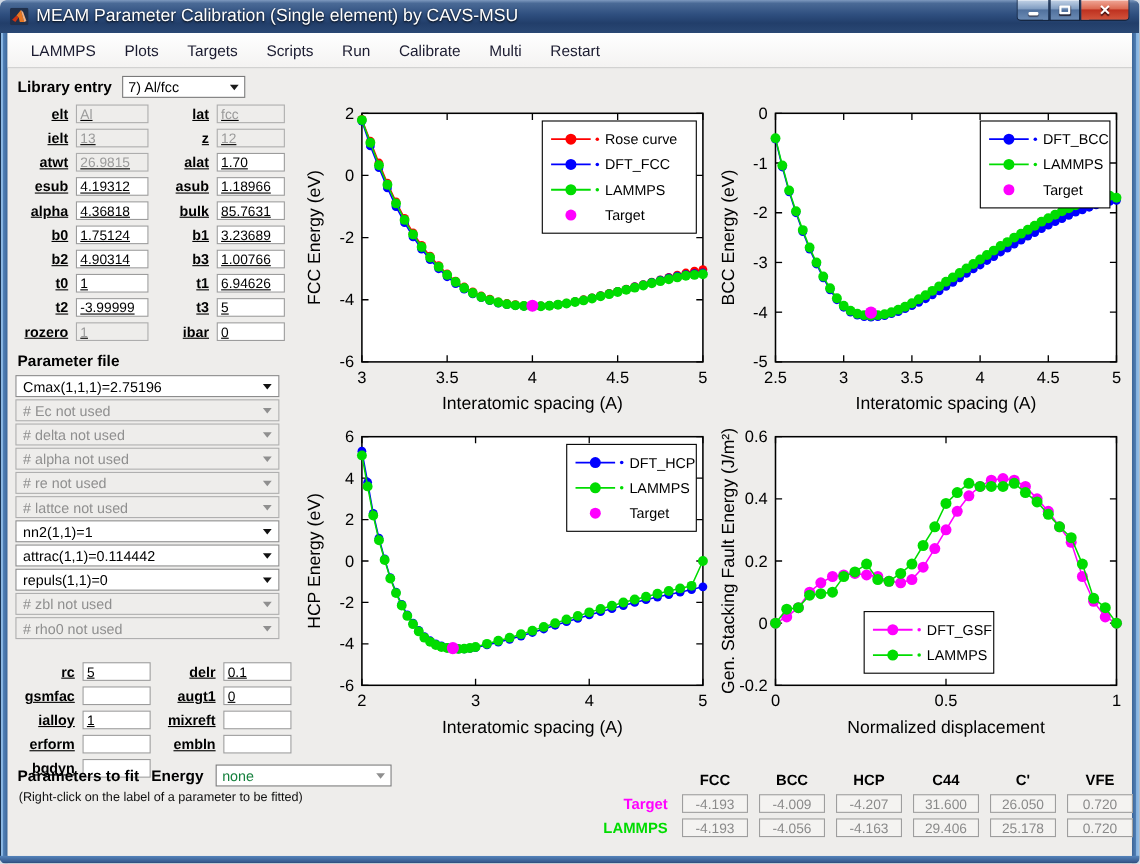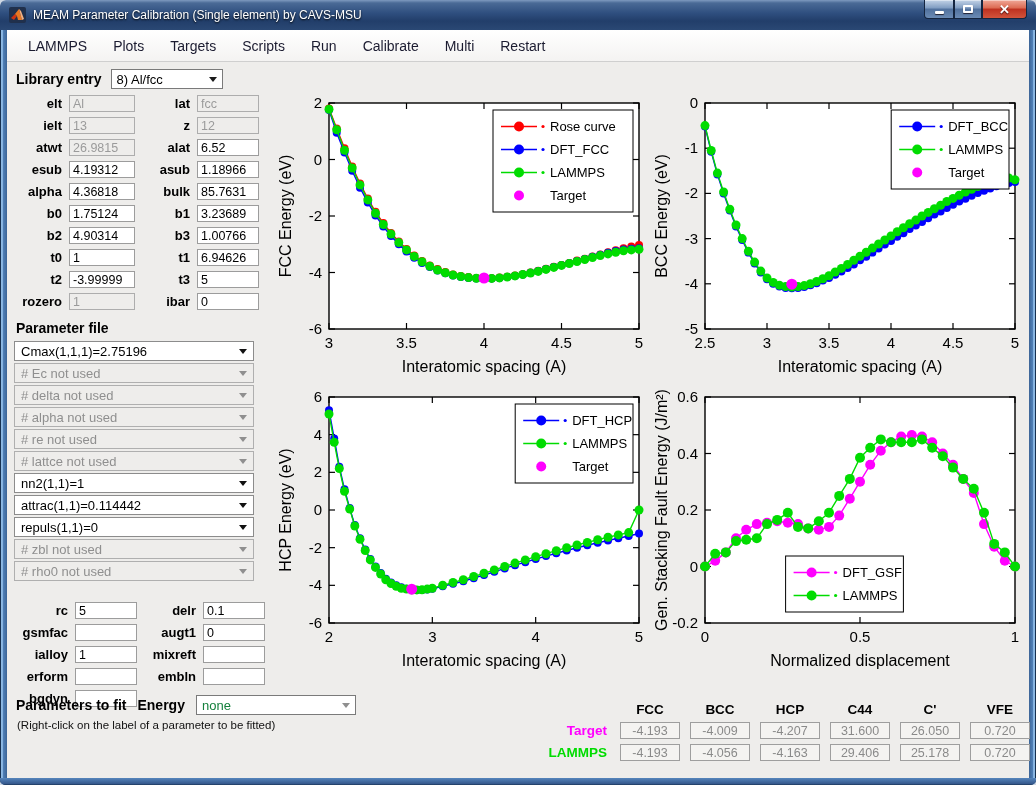--- a/index.html
+++ b/index.html
@@ -4,21 +4,21 @@
 <style>
   * { margin:0; padding:0; box-sizing:border-box; }
   html,body { background:#CFD8E4; font-family:"Liberation Sans", sans-serif; }
   .window { position:relative; width:1036px; height:785px; border-radius:6px 6px 5px 5px;
             background:#EEEDEB; overflow:hidden; }
   
   .titlebar { position:absolute; top:0; left:0; right:0; height:30px;
     background:linear-gradient(#7E9ABF 0%, #4A6A96 10%, #2E4E7E 45%, #223E6A 70%, #2A4874 100%);
     border-radius:5px 5px 0 0; display:flex; align-items:center; padding-left:9px; }
   .app-icon { width:17px; height:16px; margin-right:7px; }
-  .win-title { color:#FFFFFF; font-size:12px; text-shadow:0 1px 2px #000; }
+  .win-title { color:#FFFFFF; font-size:16px; text-shadow:0 1px 2px #000; }
   .winbtns { position:absolute; right:9px; top:0; display:flex; }
   .winbtn { height:19px; border:1px solid #15253F; border-top:none; display:flex;
             align-items:center; justify-content:center; box-shadow:inset 0 1px 0 rgba(255,255,255,.45); }
   .winbtn.min { width:30px; border-radius:0 0 0 4px; background:linear-gradient(#C3D3E7,#7F9CC1 45%,#51719D 50%,#6B8BB5); }
   .winbtn.max { width:28px; background:linear-gradient(#C3D3E7,#7F9CC1 45%,#51719D 50%,#6B8BB5); }
   .winbtn.close { width:45px; border-radius:0 0 4px 0; background:linear-gradient(#F0A898,#DC6951 45%,#BE3120 50%,#D2543C); }
   .glyph-min { width:9px; height:3px; background:#fff; border-radius:1px; margin-top:6px; box-shadow:0 1px 1px #223; }
   .glyph-max { width:10px; height:8px; border:2px solid #fff; border-radius:1px; box-shadow:0 1px 1px #223; }
   .glyph-close { color:#fff; font-size:13px; font-weight:bold; text-shadow:0 1px 1px #411; }
   .frame-l { position:absolute; top:30px; bottom:0; left:0; width:7px;
@@ -36,21 +36,21 @@
   
   .left-panel { position:absolute; left:7px; top:5px; width:268px; }
   .lib-head { display:flex; align-items:center; gap:9px; margin:1px 0 6px 2px; }
   .sec-title { font-weight:bold; font-size:14px; color:#000; }
   .combo { background:#fff; border:1px solid #7A7A7A; height:20px; display:flex; align-items:center;
            justify-content:space-between; padding:0 5px; font-size:13px; color:#000; }
   .combo .arr { width:0; height:0; border-left:4px solid transparent; border-right:4px solid transparent;
                 border-top:5px solid #1A1A1A; }
   .lib-combo { width:112px; }
   .fgrid { display:grid; grid-template-columns:46px 66px 48px 62px; column-gap:7px; row-gap:5px;
-           align-items:center; margin-left:2px; }
+           align-items:center; margin-left:2px;text-decoration:underline; }
   .flab { font-weight:bold; font-size:13px; text-align:right; color:#000; }
   .fin { height:17px; border:1px solid #9C9C9C; background:#fff; font-size:12.5px; color:#000;
          padding:1px 3px; width:100%; font-family:"Liberation Sans",sans-serif; }
   .fin.dis { background:#EEEDEB; color:#9B9B9B; border-color:#ADADAD; }
   .pf-title { margin:10px 0 5px 2px; }
   .pf-item { width:240px; height:20px; border:1px solid #8C8C8C; background:#fff; display:flex;
              align-items:center; justify-content:space-between; padding:0 6px; font-size:13px;
              color:#000; margin-bottom:2px; }
   .pf-item.dis { background:#EEEDEB; color:#8F8F8F; border-color:#AFAFAF; }
   .pf-item .arr { width:0; height:0; border-left:4px solid transparent; border-right:4px solid transparent;
@@ -112,37 +112,37 @@
         <div class="menu-item">Multi</div>
         <div class="menu-item">Restart</div>
       </div>
 
     <div class="content">
 
       <div class="left-panel">
         <div class="lib-head">
           <span class="sec-title">Library entry</span>
           <div class="combo lib-combo">
-            <span>8) Al/fcc</span>
+            <span>7) Al/fcc</span>
             <span class="arr"></span>
           </div>
         </div>
         <div class="fgrid" id="libgrid">
             <div class="flab">elt</div>
             <div class="fin dis">Al</div>
             <div class="flab">lat</div>
             <div class="fin dis">fcc</div>
             <div class="flab">ielt</div>
             <div class="fin dis">13</div>
             <div class="flab">z</div>
             <div class="fin dis">12</div>
             <div class="flab">atwt</div>
             <div class="fin dis">26.9815</div>
             <div class="flab">alat</div>
-            <div class="fin">6.52</div>
+            <div class="fin">1.70</div>
             <div class="flab">esub</div>
             <div class="fin">4.19312</div>
             <div class="flab">asub</div>
             <div class="fin">1.18966</div>
             <div class="flab">alpha</div>
             <div class="fin">4.36818</div>
             <div class="flab">bulk</div>
             <div class="fin">85.7631</div>
             <div class="flab">b0</div>
             <div class="fin">1.75124</div>

